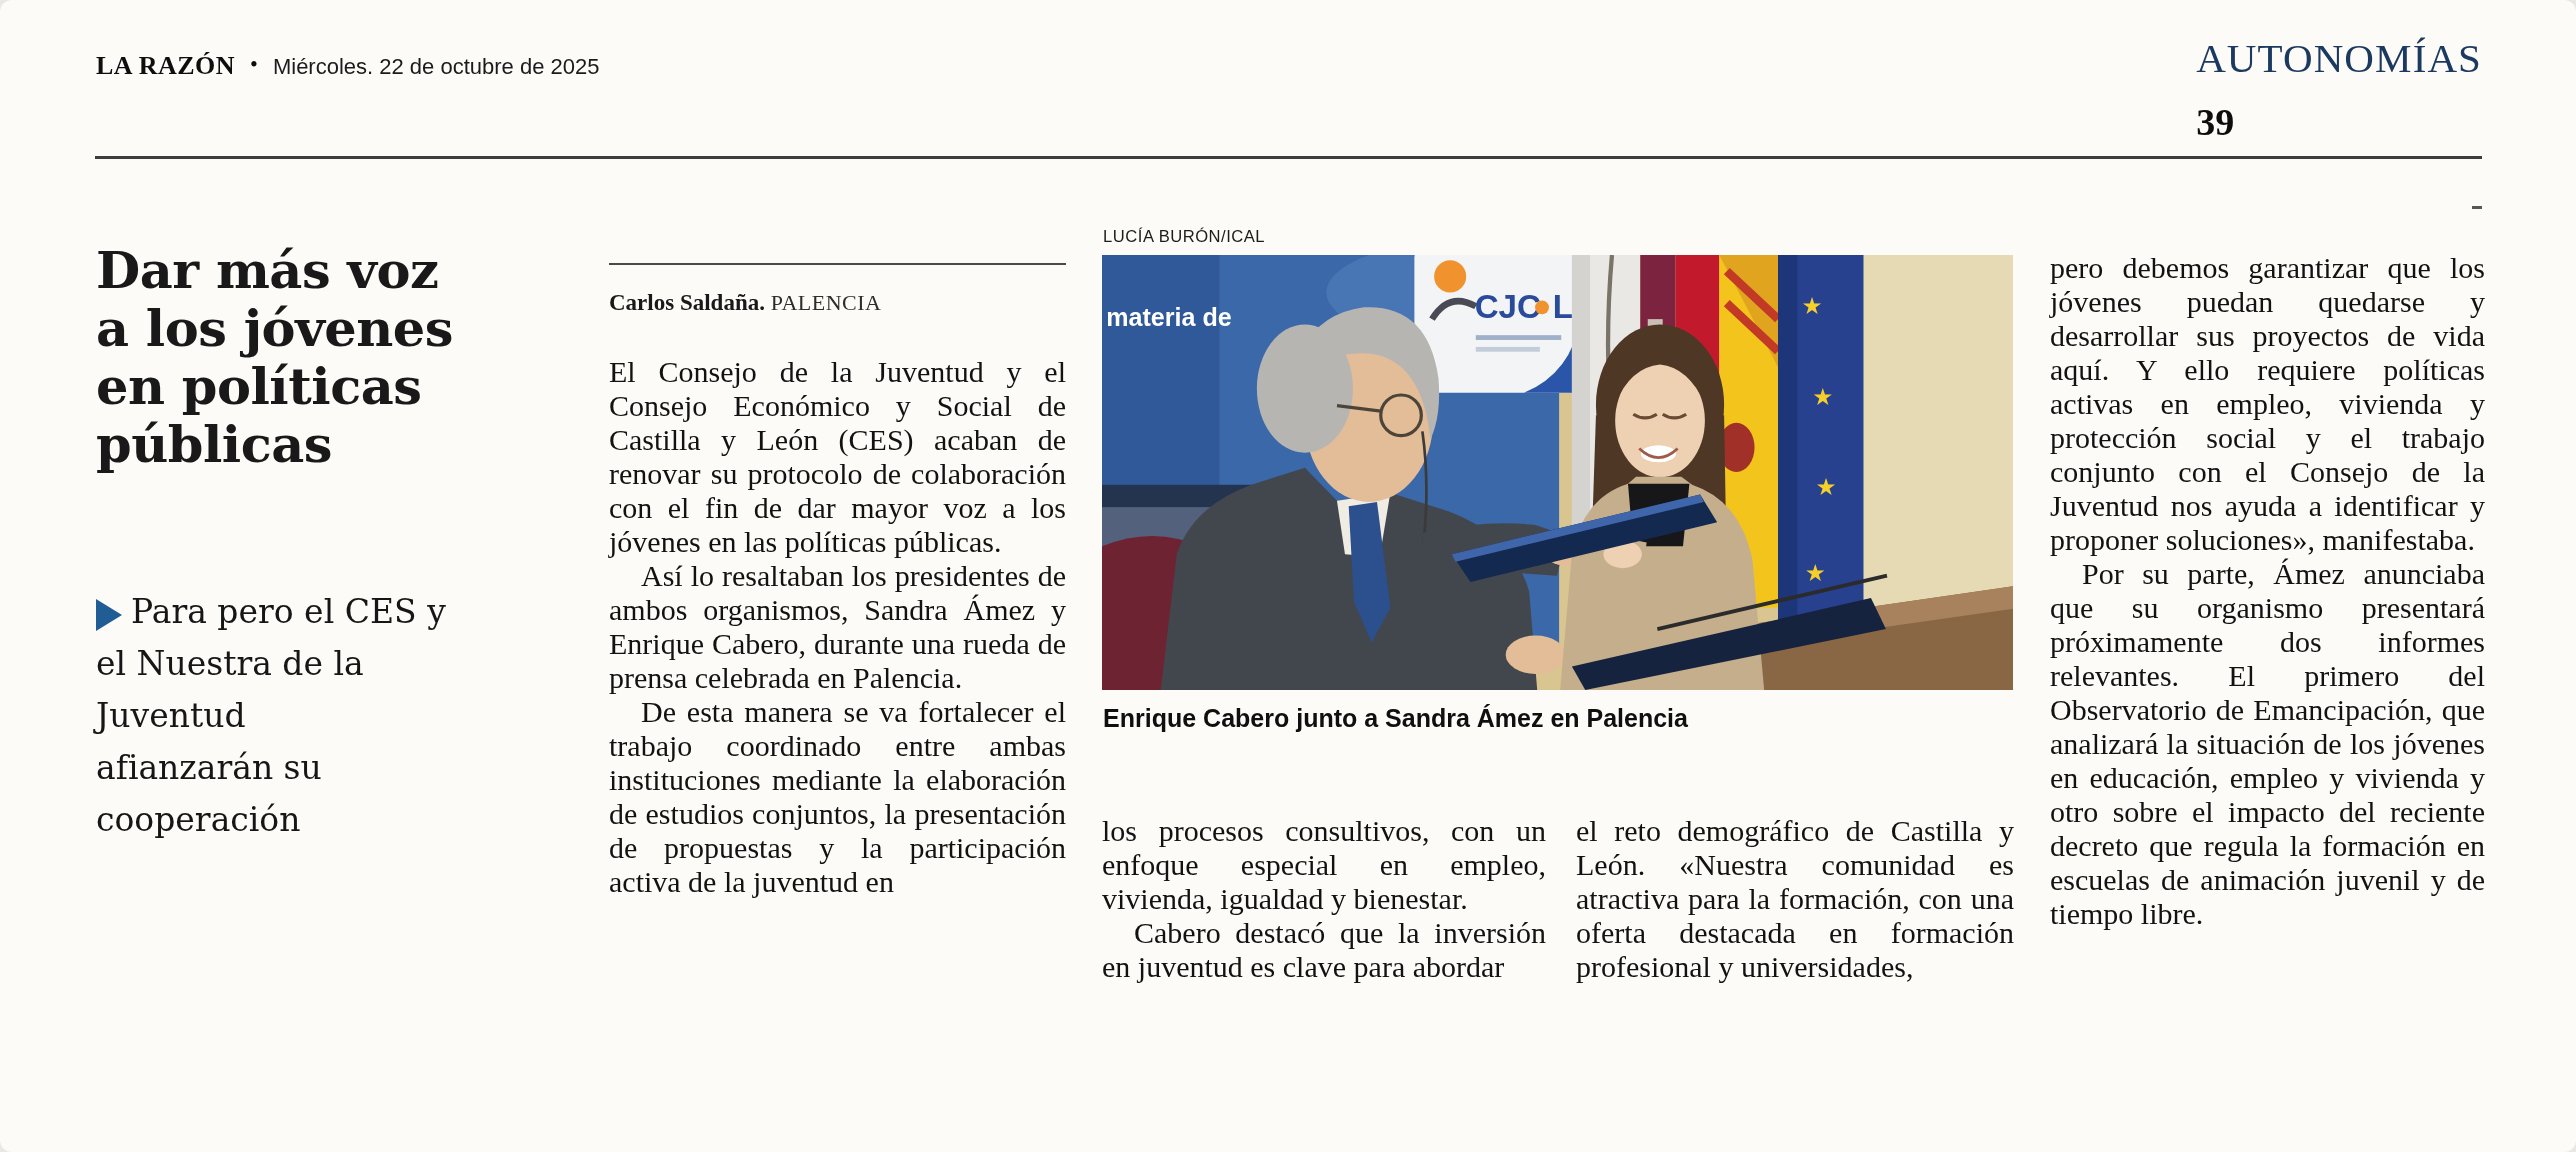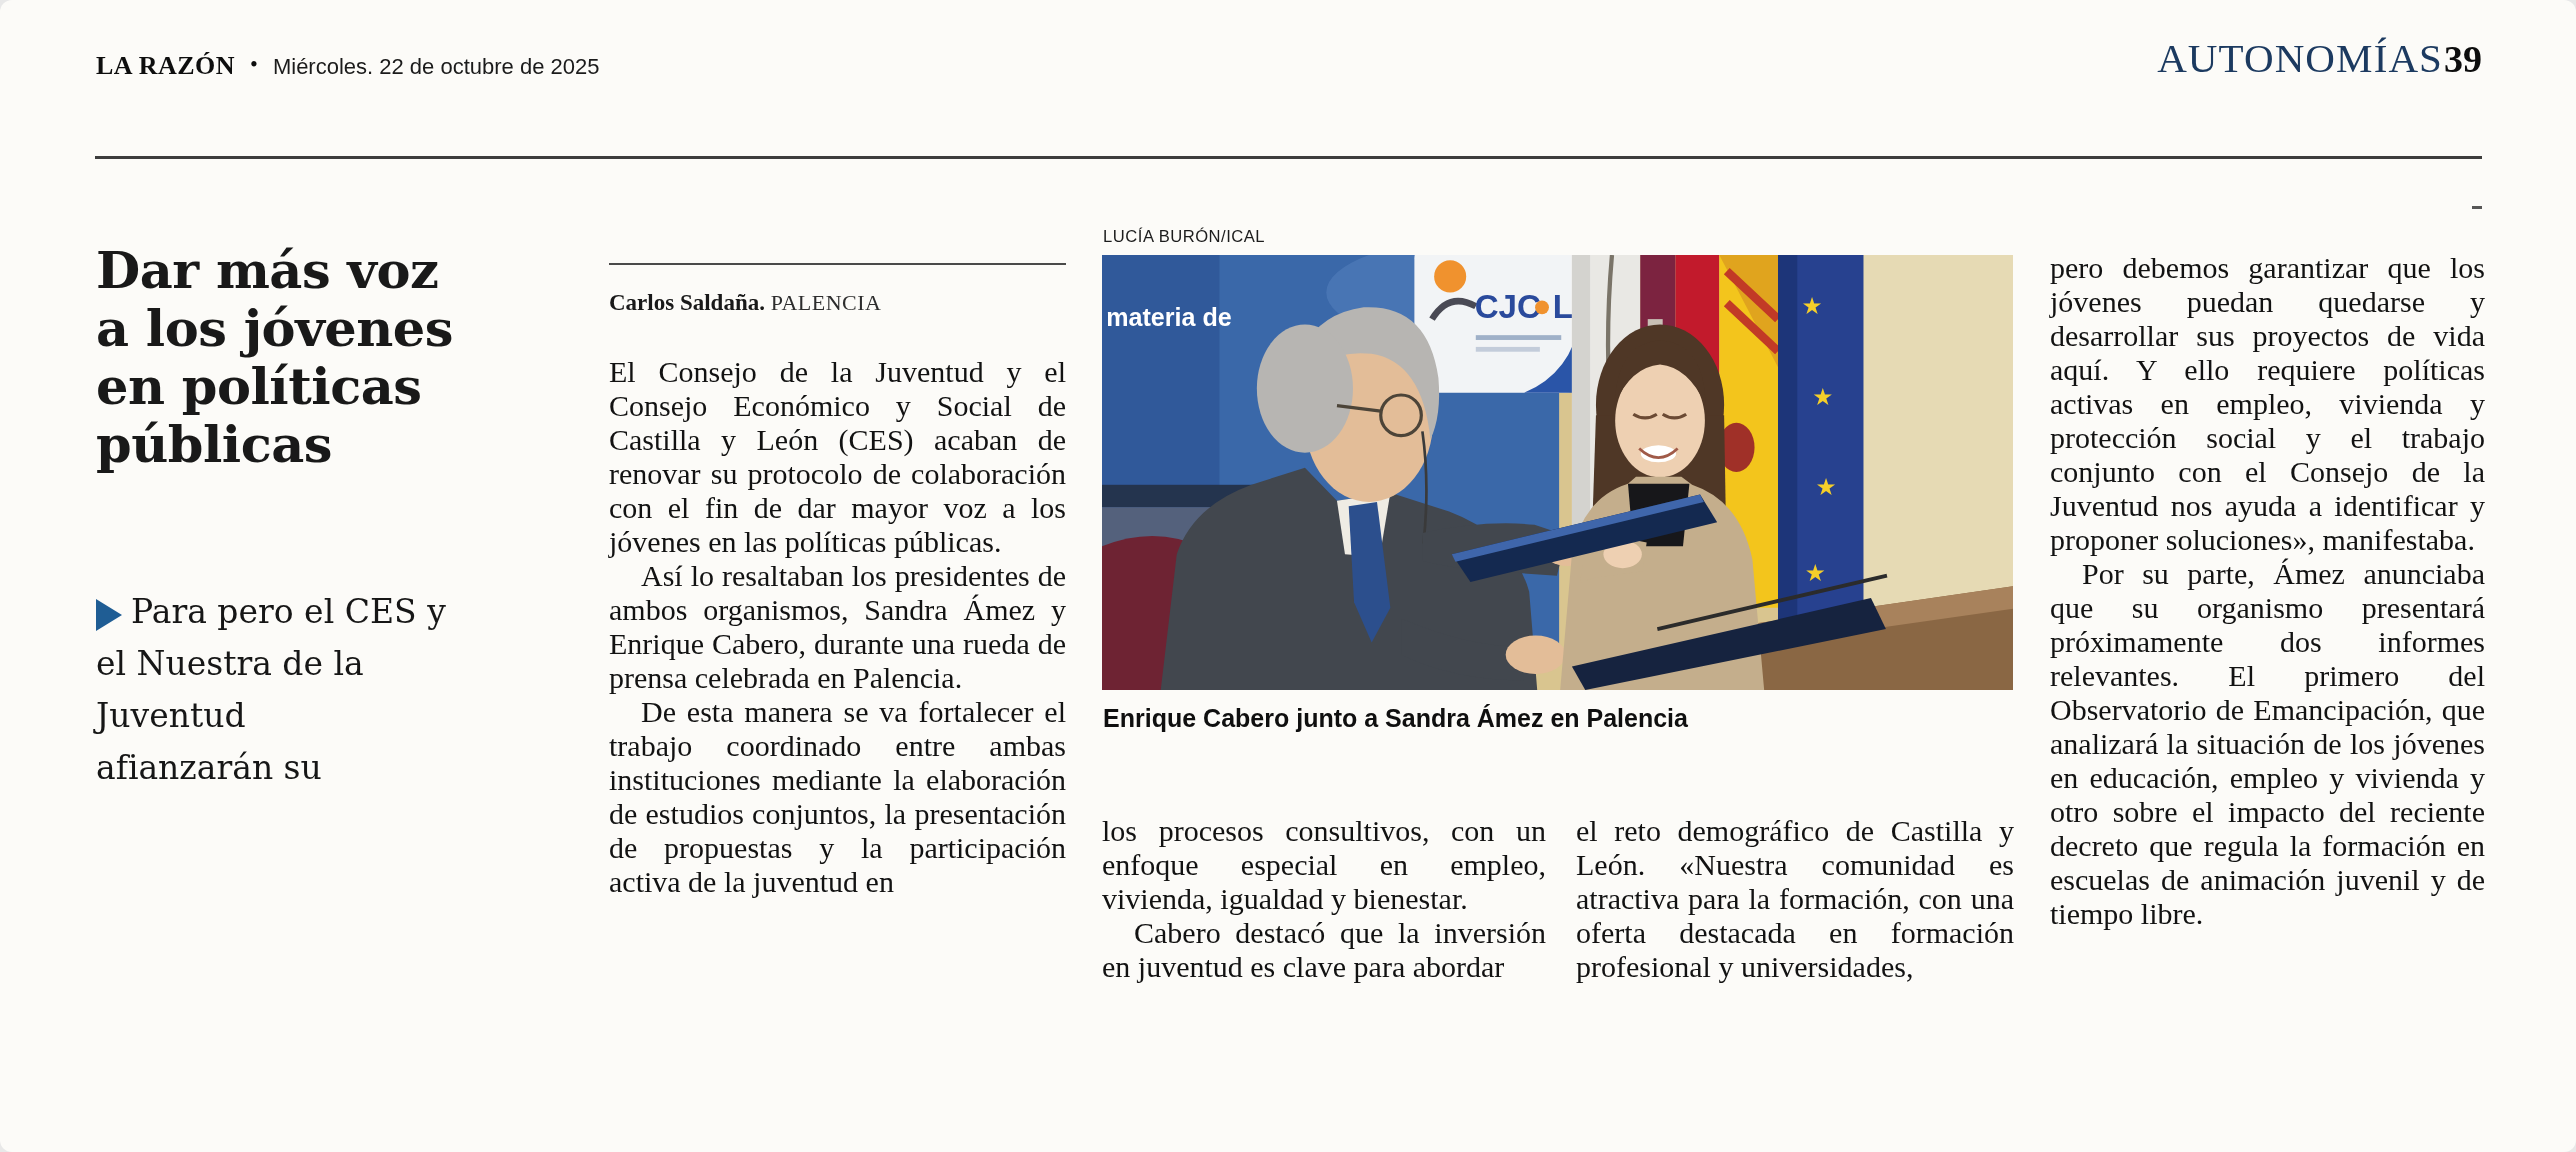--- a/index.html
+++ b/index.html
@@ -5,21 +5,21 @@
   html,body{margin:0;padding:0;background:#e8e8e8;}
   .page{
     position:relative;width:2576px;height:1152px;background:#fcfbf8;
     overflow:hidden;font-family:"Liberation Serif",serif;color:#141414;border-radius:12px;
   }
   
   .masthead{position:absolute;left:96px;top:51px;display:flex;align-items:baseline;gap:15px;white-space:nowrap;}
   .brand{font-family:"Liberation Serif",serif;font-weight:700;font-size:26px;letter-spacing:0.5px;color:#0e0e0e;}
   .mast-sep{font-size:22.4px;color:#0e0e0e;position:relative;top:-2.1px;}
   .mast-date{font-family:"Liberation Sans",sans-serif;font-size:22px;color:#1b1b1b;}
-  .section-head{position:absolute;right:94px;top:34px;display:flex;align-items:baseline;gap:1px;white-space:nowrap;}
+  .section-head{position:absolute;right:94px;top:34px;display:flex;align-items:baseline;gap:18px;white-space:nowrap;flex-direction:column;}
   .section-title{font-family:"Liberation Serif",serif;font-size:41px;color:#1c3a60;letter-spacing:1.1px;}
   .page-number{font-family:"Liberation Serif",serif;font-weight:700;font-size:38px;color:#0d0d0d;}
   .top-rule{position:absolute;left:95px;top:156px;width:2387px;height:2.7px;background:#3d3d3d;}
   .dash-artifact{position:absolute;left:2472px;top:206px;width:9.6px;height:2.7px;background:#575757;}
 
   
   .col1{position:absolute;left:96px;top:241px;width:447px;}
   .headline .line{
     font-family:"DejaVu Serif","Liberation Serif",serif;font-size:51px;line-height:58px;
     color:#191919;letter-spacing:-0.5px;white-space:nowrap;
@@ -81,20 +81,21 @@
         <div class="line">en políticas</div>
         <div class="line">públicas</div>
       </h1>
     <div class="subhead">
       <span class="arrow-icon"></span>
       <div class="subhead-lines">
           <div class="line">Para pero el CES y</div>
           <div class="line">el Nuestra de la</div>
           <div class="line">Juventud</div>
           <div class="line">afianzarán su</div>
+          <div class="line">cooperación</div>
         </div>
     </div>
   </section>
 
   <section class="text-col col2">
     <div class="byline-rule"></div>
     <div class="byline">
       <span class="author">Carlos Saldaña.</span>
       <span class="loc">PALENCIA</span>
     </div>

